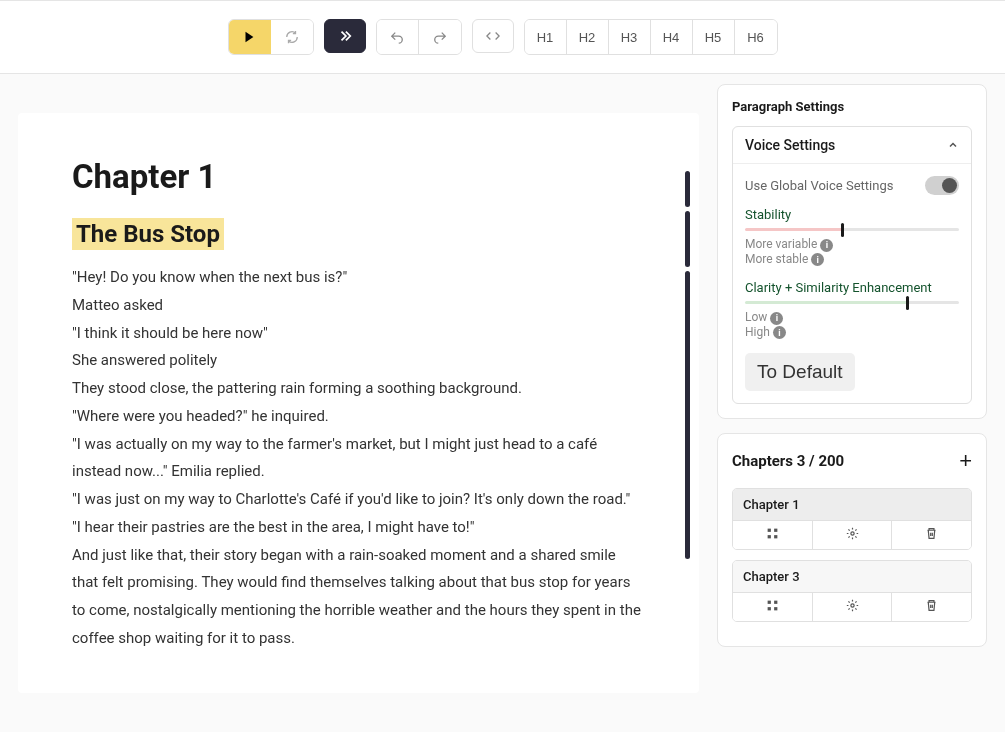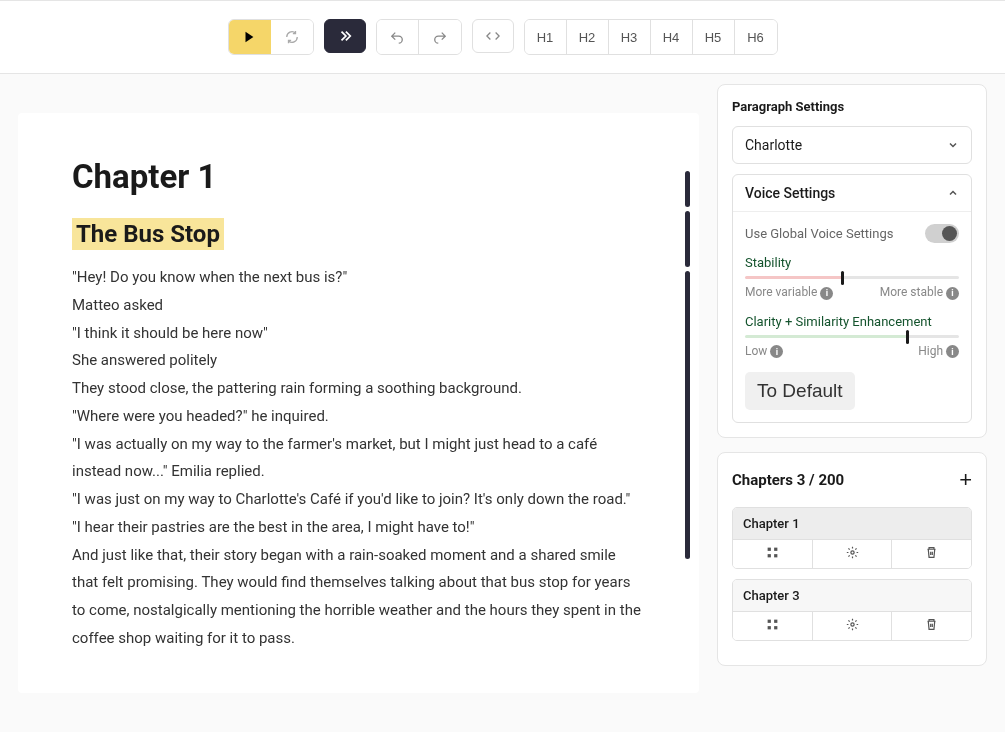--- a/index.html
+++ b/index.html
@@ -95,21 +95,21 @@
     }
     .accordion-body { padding: 12px; border-top: 1px solid #eee; }
     .toggle-row { display: flex; justify-content: space-between; align-items: center; margin-bottom: 12px; font-size: 13px; color: #666; }
     .toggle {
       width: 34px; height: 19px; background: #d0d0d0; border-radius: 10px; position: relative; cursor: pointer;
     }
     .toggle::after { content: ''; position: absolute; width: 15px; height: 15px; background: #555; border-radius: 50%; top: 2px; right: 2px; }
     .slider-label { font-size: 13px; color: #14532d; margin-bottom: 4px; }
     .slider-track { height: 3px; background: linear-gradient(to right, #f5c6c6 0%, #f5c6c6 45%, #e5e5e5 45%, #e5e5e5 100%); position: relative; margin: 6px 0 6px; border-radius: 2px; }
     .slider-thumb { position: absolute; width: 3px; height: 14px; background: #1a1a1a; top: -5px; border-radius: 2px; }
-    .slider-ends { display: flex; justify-content: space-between; font-size: 12px; color: #888; margin-bottom: 14px; }
+    .slider-ends { display: flex; justify-content: flex-end; font-size: 12px; color: #888; margin-bottom: 14px; flex-direction: column; }
     .info-dot { display: inline-flex; width: 13px; height: 13px; background: #888; border-radius: 50%; color: #fff; font-size: 9px; align-items: center; justify-content: center; margin-left: 3px; font-weight: 700;}
     .default-btn { background: #f0f0f0; border: none; padding: 8px 12px; border-radius: 5px; font-size: 19px; cursor: pointer; color: #333; }
 
     .chapters-panel { background: #fff; border: 1px solid #e5e5e5; border-radius: 8px; padding: 14px; }
     .chapters-head { display: flex; justify-content: space-between; align-items: center; margin-bottom: 14px; }
     .chapters-head h3 { font-size: 15px; font-weight: 700; }
     .plus-btn { background: none; border: none; font-size: 22px; cursor: pointer; color: #1a1a1a; font-weight: 300;}
     .chapter-item { border: 1px solid #e0e0e0; border-radius: 5px; margin-bottom: 10px; overflow: hidden; }
     .chapter-title { padding: 8px 10px; font-size: 13px; font-weight: 500; background: #f7f7f7; }
     .chapter-item.active .chapter-title { background: #ededed; }
@@ -190,26 +190,20 @@
         <div class="mark m2"></div>
         <div class="mark m3"></div>
       </div>
     </div>
   </div>
 
   <div class="sidebar">
 
     <div class="panel">
       <h3>Paragraph Settings</h3>
-      <div class="select-row">
-        <span>Charlotte</span>
-        <svg class="chev" viewBox="0 0 16 16" fill="none" stroke="#555" stroke-width="2">
-            <path d="M4 6l4 4 4-4"></path>
-          </svg>
-      </div>
       <div class="accordion">
         <div class="accordion-header">
           <span>Voice Settings</span>
           <svg class="chev" viewBox="0 0 16 16" fill="none" stroke="#555" stroke-width="2">
               <path d="M4 10l4-4 4 4"></path>
             </svg>
         </div>
         <div class="accordion-body">
           <div class="toggle-row">
             <span>Use Global Voice Settings</span>

